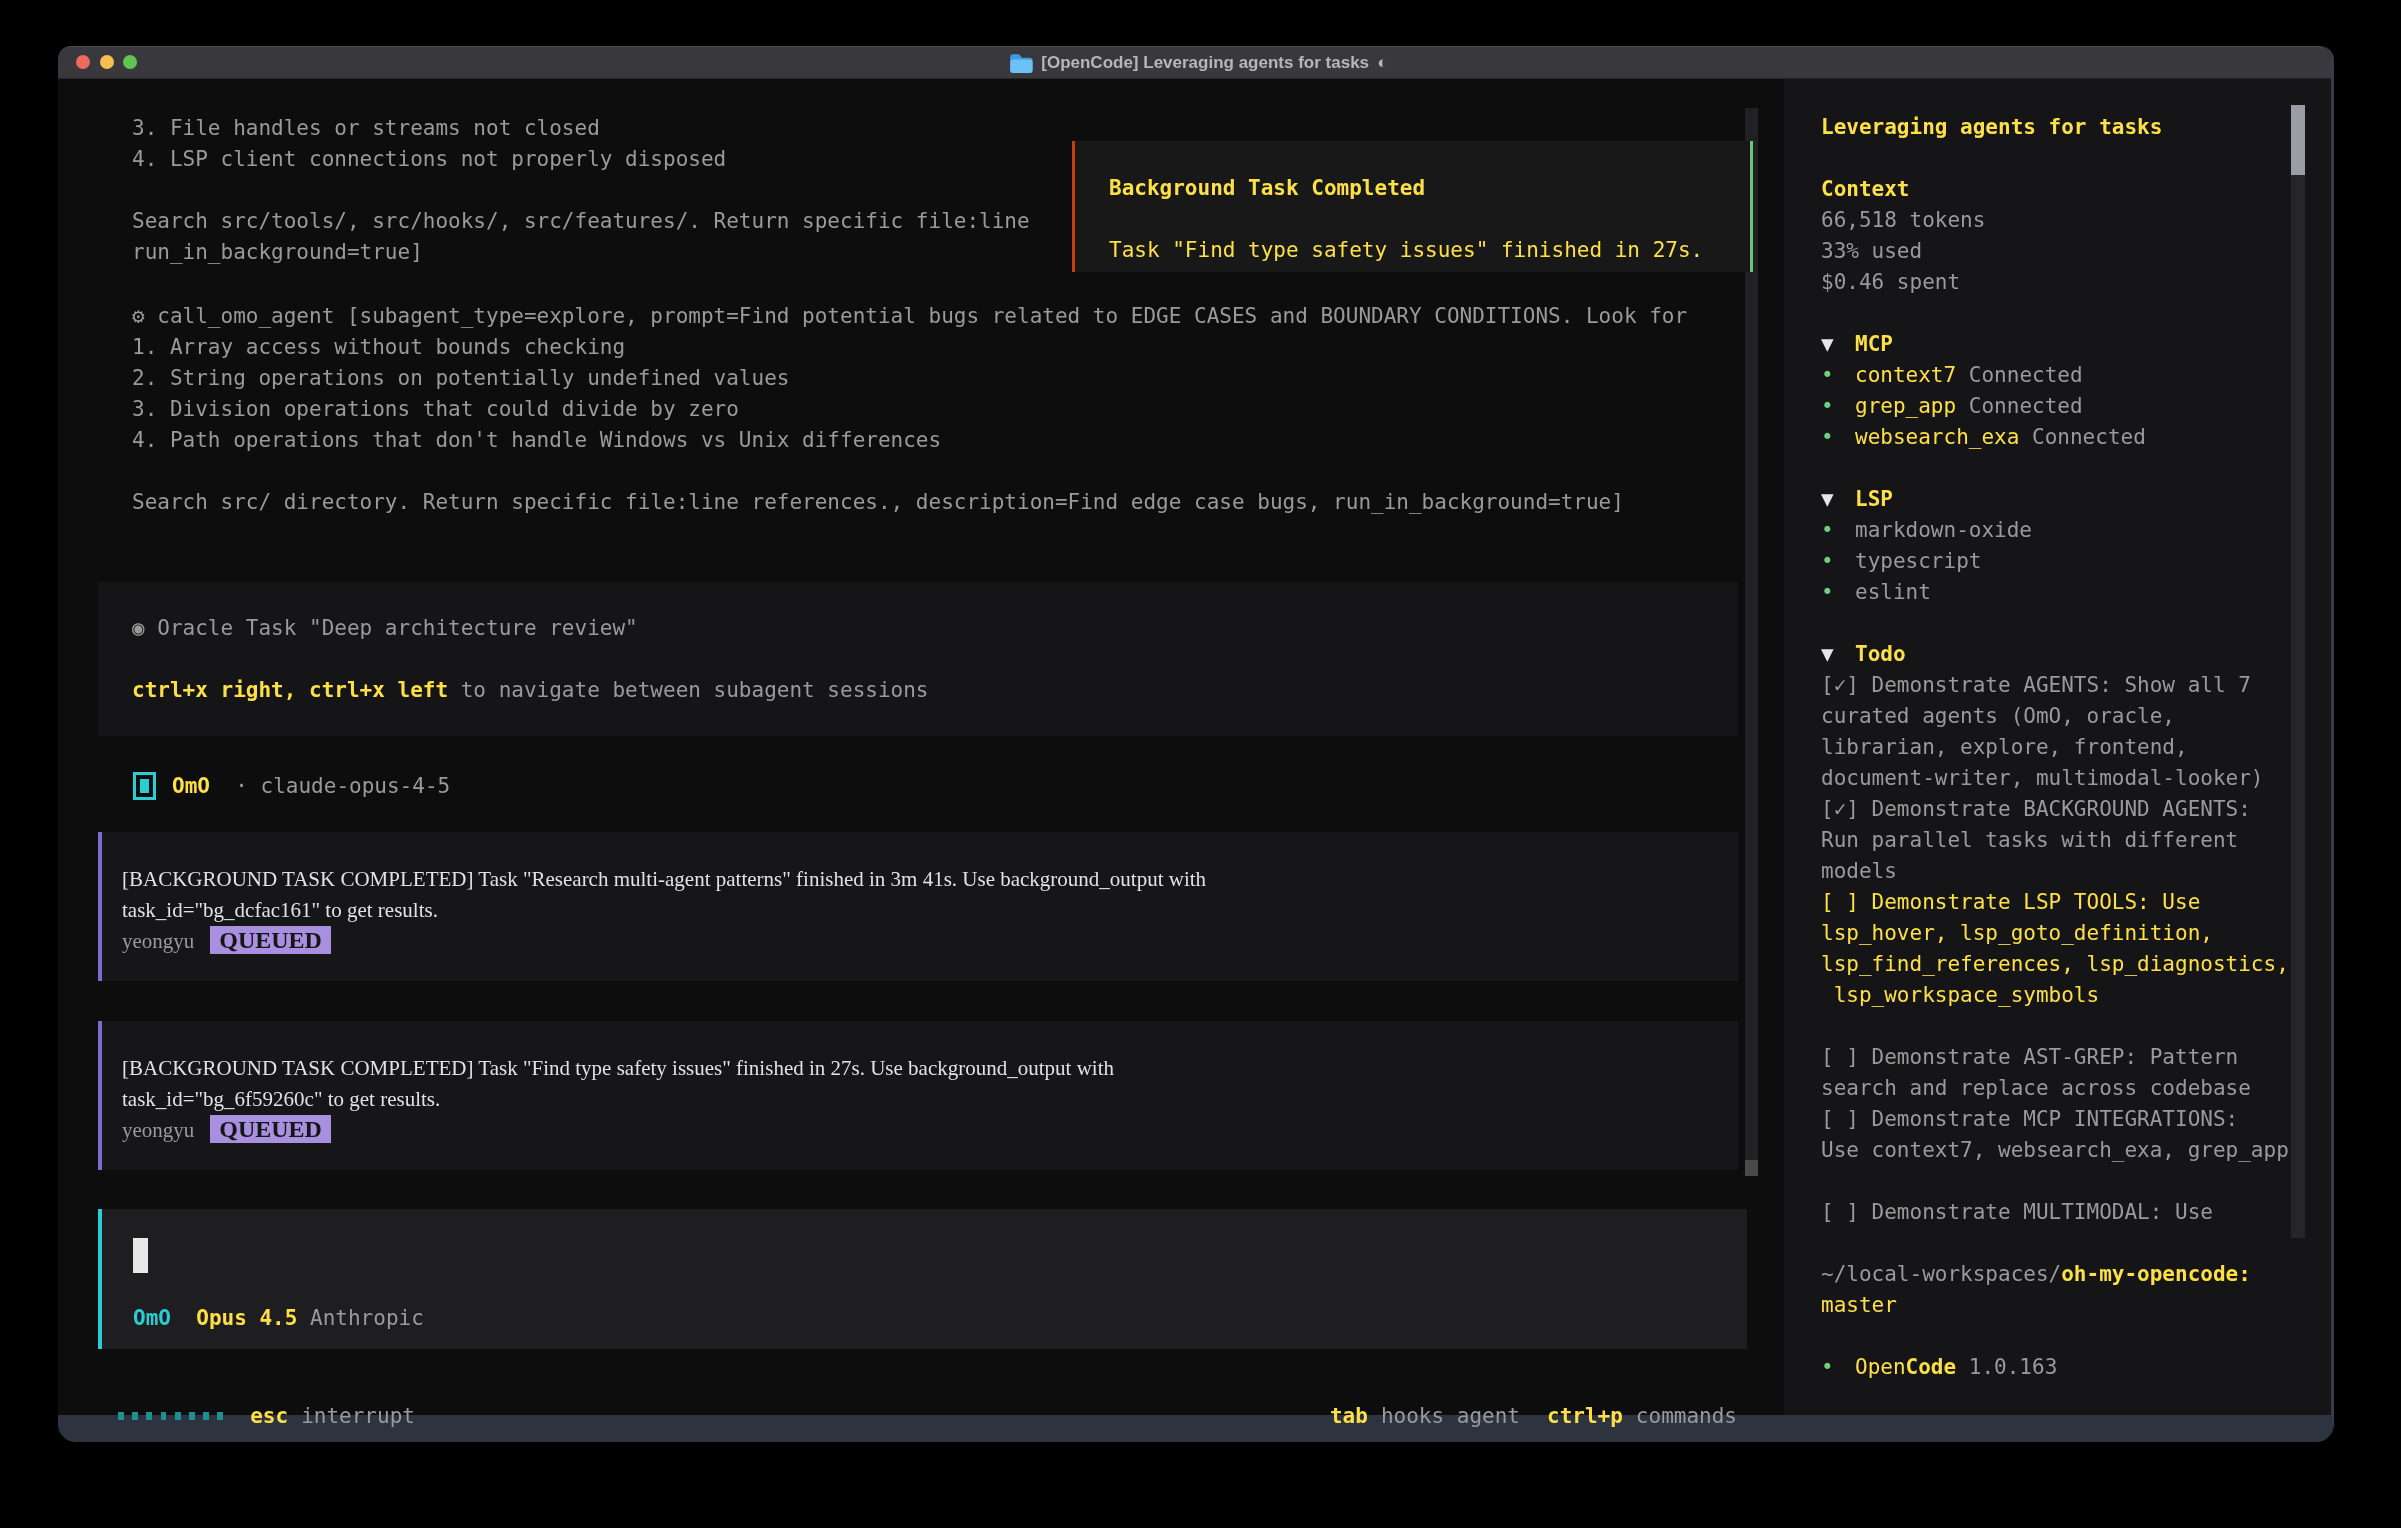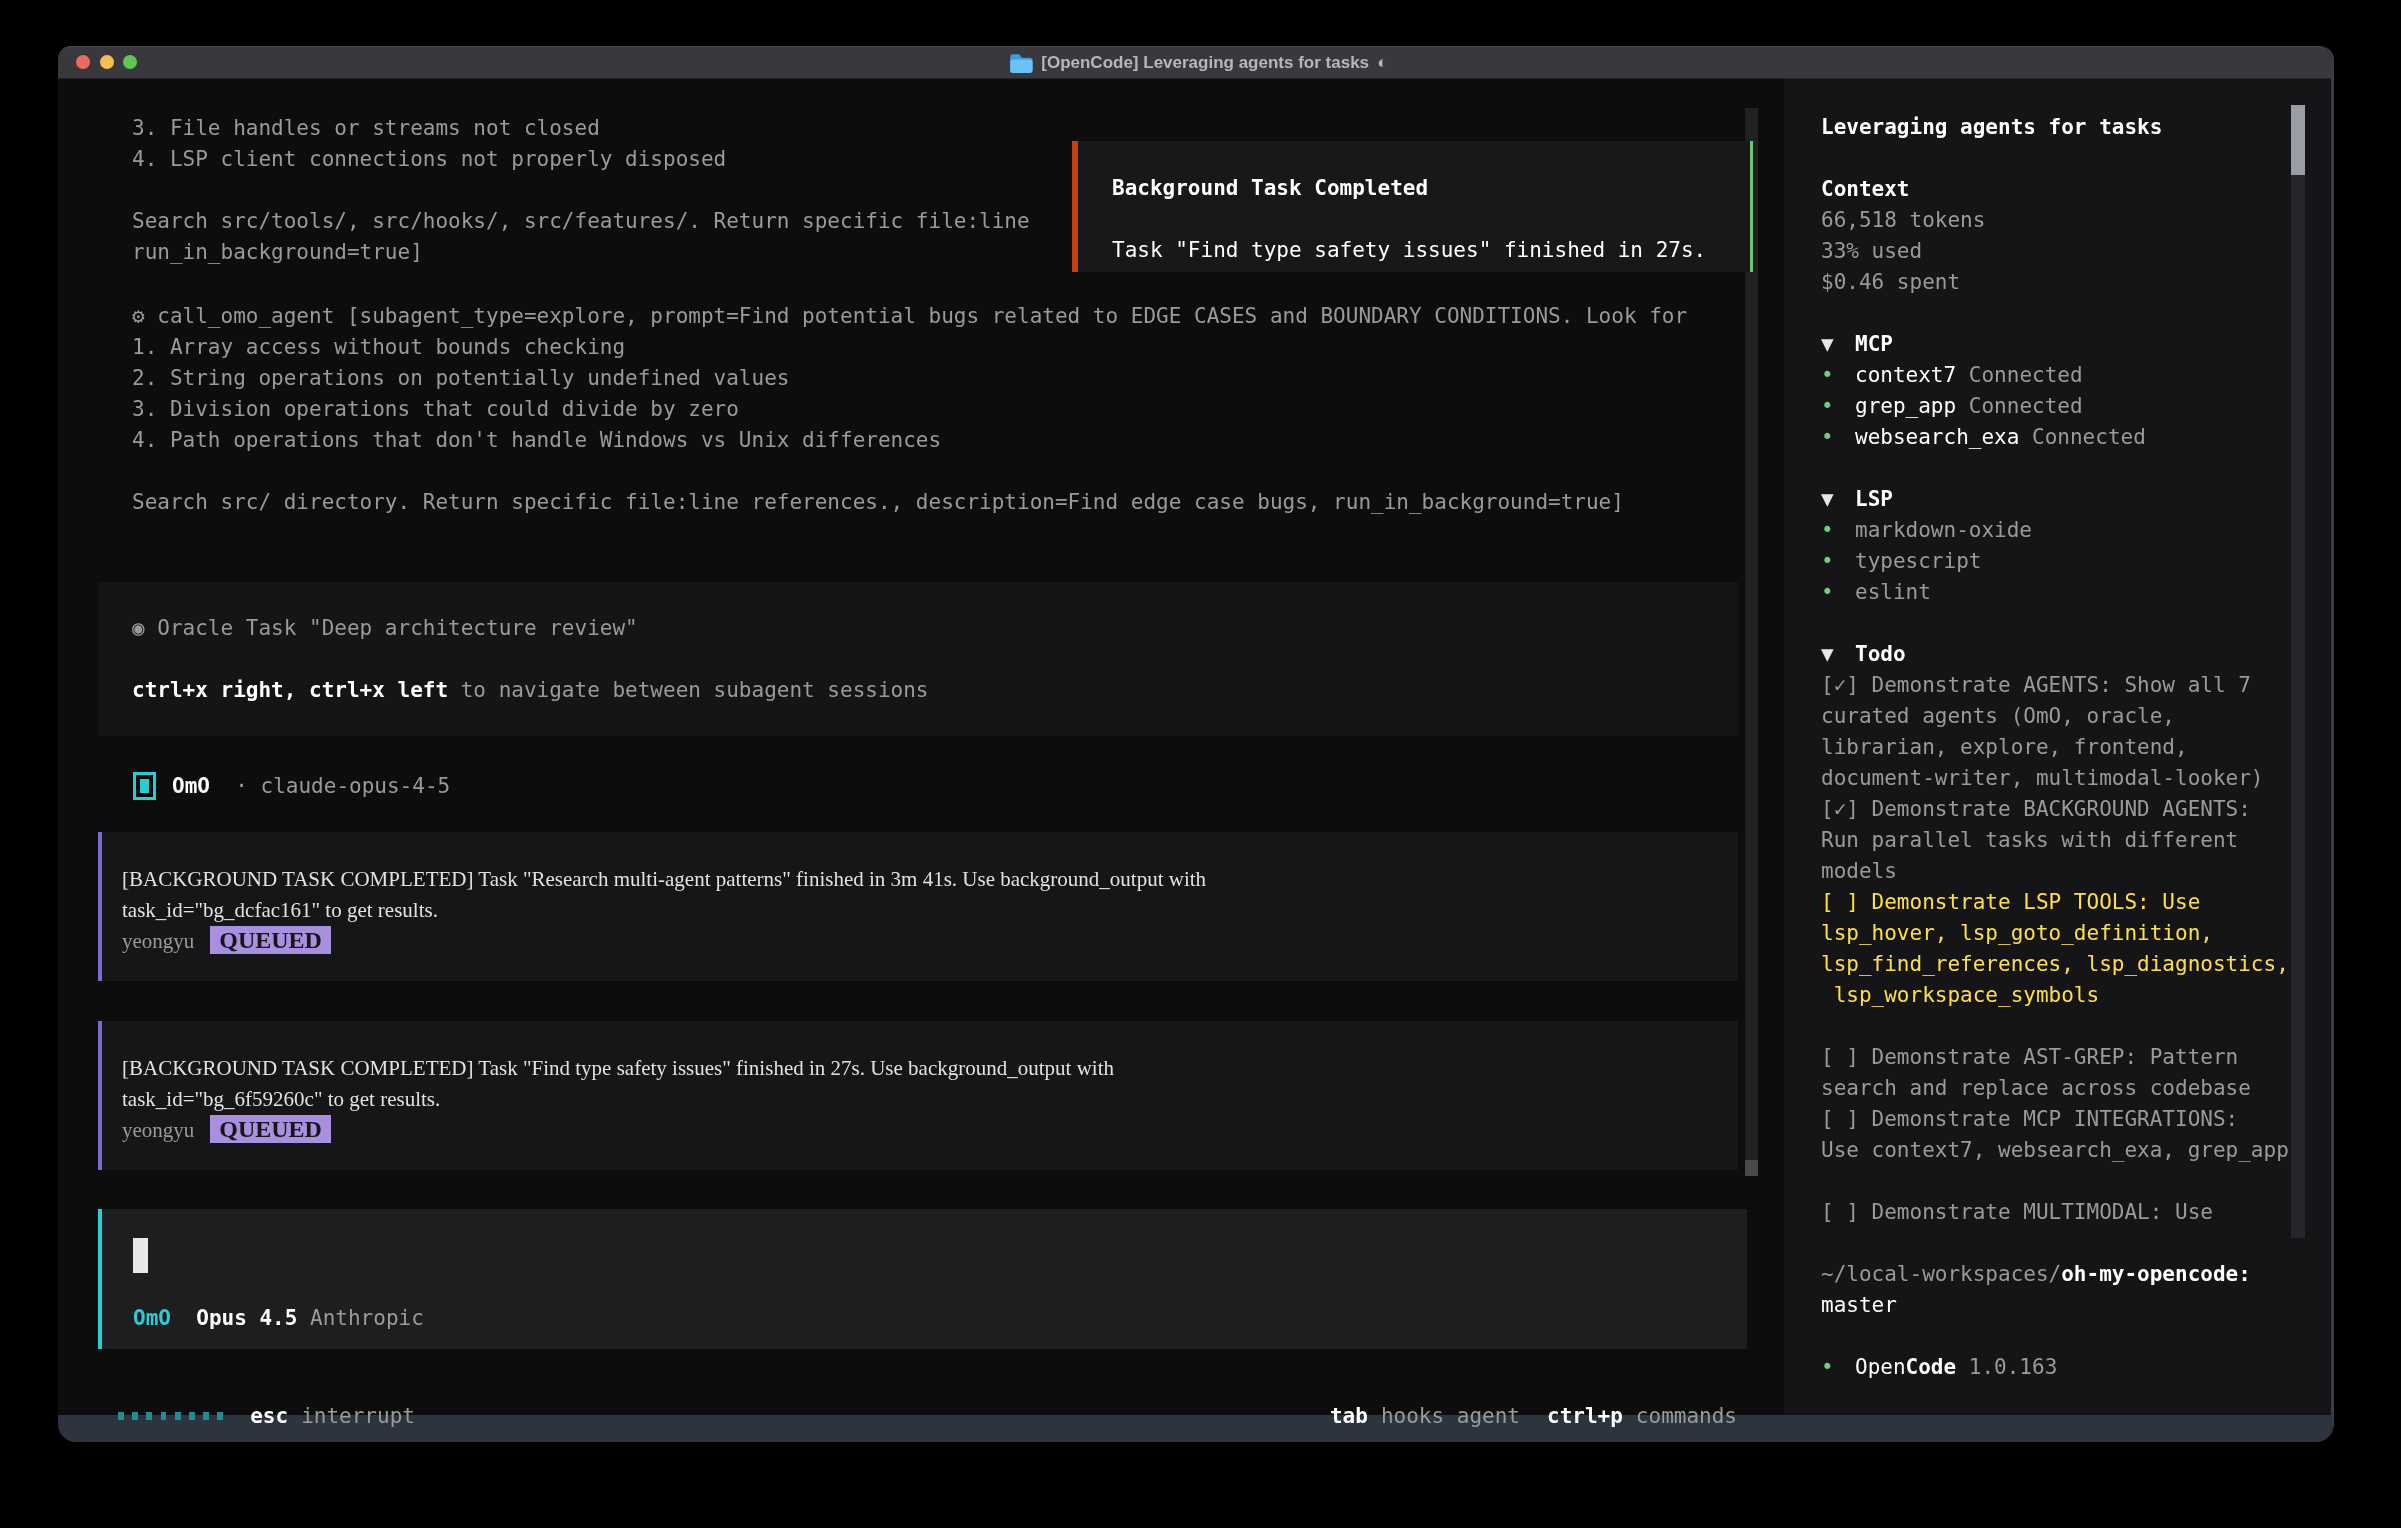--- a/index.html
+++ b/index.html
@@ -27,31 +27,31 @@
     position:absolute; left:0; top:0; width:100%; height:32.5px;
     display:flex; align-items:center; justify-content:center; gap:8.3px;
     font-family:"Liberation Sans", sans-serif; font-weight:700;
     font-size:17px; color:#b6b7ba;padding-left:8px;
   }
   .content { position:absolute; left:0; top:32.5px; width:2273px; height:1336px; }
 
   
   .line { line-height:31px; font-size:21px; white-space:pre; min-height:31px; }
   .dim  { color:#9a9a9a; }
-  .bright { color:#ffffff; }
+  .bright { color:#fde047; }
   .bold { font-weight:700; }
   .green-t { color:#fde047; }
 
   .textblock { position:absolute; left:74px; }
   #top-block { top:34px; }
   #tool-block { top:222px; }
 
   .toast {
     position:absolute; left:1014px; top:62px; width:681px; height:131px;
-    background:#181818; border-left:6px solid #c2410c; border-right:3px solid #6cc578;
+    background:#181818; border-left:3px solid #c2410c; border-right:3px solid #6cc578;
     padding:32px 14px 0 34px; z-index:6;
   }
   .oracle {
     position:absolute; left:40px; top:503px; width:1640px; height:154px;
     background:#151517; padding:31px 0 0 34px;
   }
   .agent-line { position:absolute; left:75px; top:692px; display:flex; align-items:center; }
   .agent-icon { width:22.5px; height:28px; border:3px solid #2bcdd4; display:flex; align-items:center; justify-content:center; margin-right:16.5px; }
   .agent-icon .fill { width:9.5px; height:14px; background:#2bcdd4; }
 

